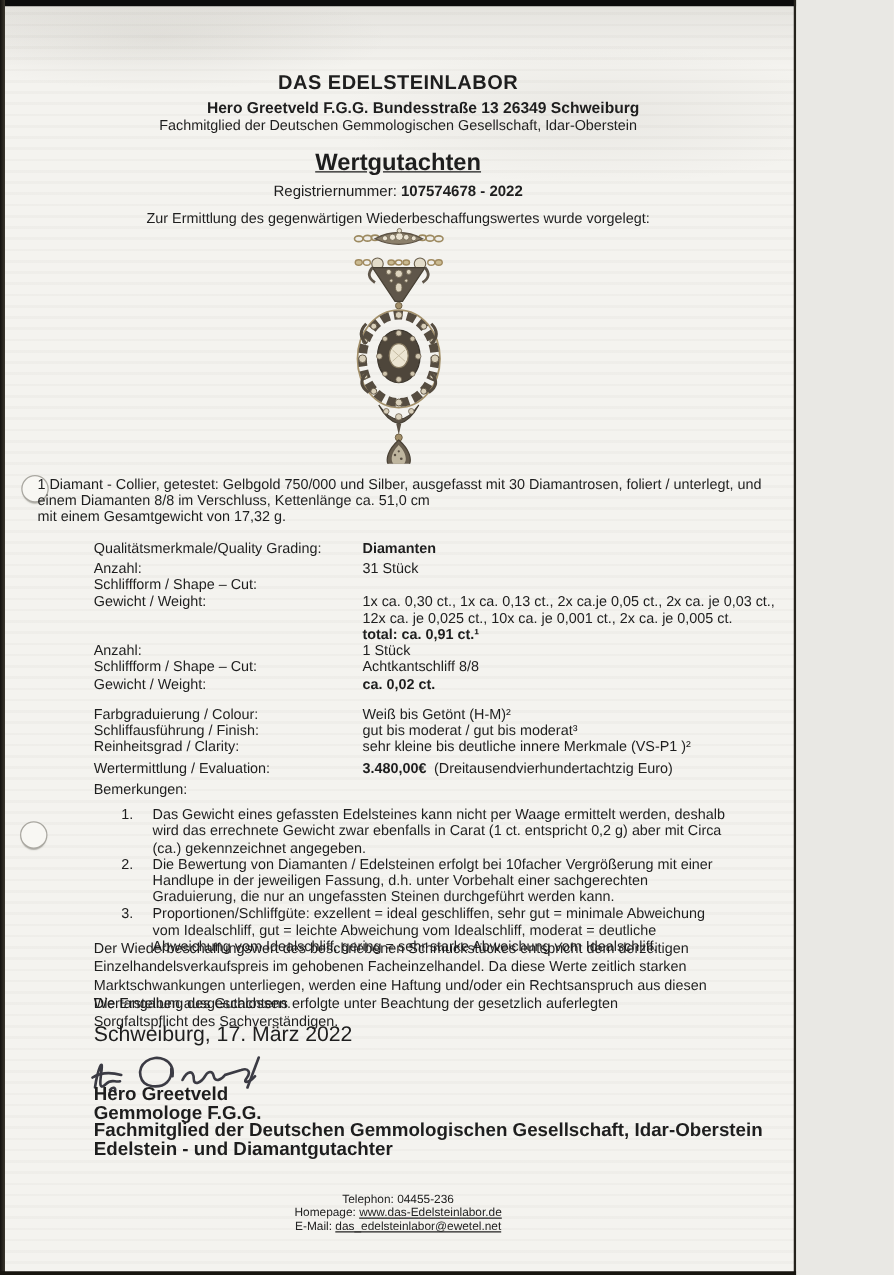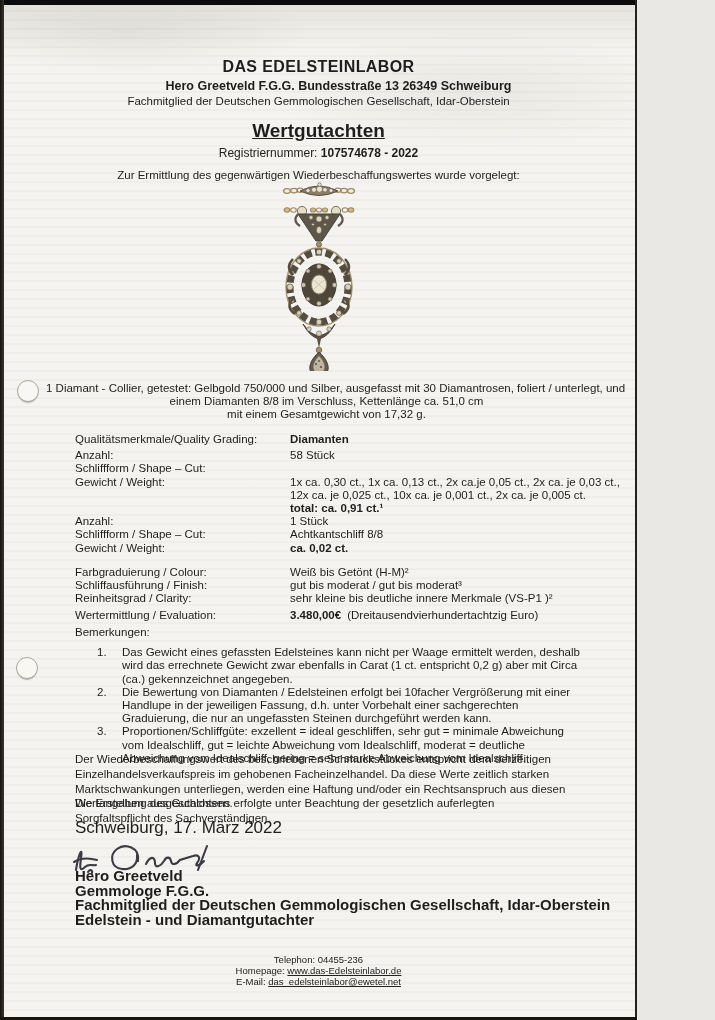--- a/index.html
+++ b/index.html
@@ -44,21 +44,21 @@
   .doc-title  { display:inline-block; font-size:19px; font-weight:bold; text-decoration:underline; margin-top:13px; }
   .reg-line   { font-size:12px; margin-top:4px; }
   .reg-line .reg-num { font-weight:bold; }
   .purpose    { font-size:11.5px; margin-top:9px; }
 
   
   .figure { position:absolute; top:181px; left:0; right:0; display:flex; justify-content:center; }
   .figure svg { filter:blur(0.3px); }
 
   
-  .description { position:absolute; top:382px; left:46px; right:30px; text-align:center;
+  .description { position:absolute; top:382px; left:30px; right:30px; 
                  font-size:11.5px; line-height:13px; white-space:nowrap; }
 
   
   .grading { position:absolute; top:433px; left:75px; right:40px; font-size:11.5px; line-height:13.2px; }
   .grow { display:grid; grid-template-columns:215px 1fr; }
   .grow .lbl { white-space:nowrap; }
   .grow .val { white-space:nowrap; }
   .b { font-weight:bold; }
   .mt3  { margin-top:3px; }
   .mt11 { margin-top:11px; }
@@ -212,21 +212,21 @@
     <div>mit einem Gesamtgewicht von 17,32 g.</div>
   </div>
 
   <div class="grading">
     <div class="grow">
       <span class="lbl">Qualitätsmerkmale/Quality Grading:</span>
       <span class="val b">Diamanten</span>
     </div>
     <div class="grow mt3">
       <span class="lbl">Anzahl:</span>
-      <span class="val">58 Stück</span>
+      <span class="val">31 Stück</span>
     </div>
     <div class="grow">
       <span class="lbl">Schliffform / Shape – Cut:</span>
     </div>
     <div class="grow">
       <span class="lbl">Gewicht / Weight:</span>
       <span class="val">
         <div>1x ca. 0,30 ct., 1x ca. 0,13 ct., 2x ca.je 0,05 ct., 2x ca. je 0,03 ct.,</div>
         <div>12x ca. je 0,025 ct., 10x ca. je 0,001 ct., 2x ca. je 0,005 ct.</div>
         <div class="b">total: ca. 0,91 ct.¹</div>

